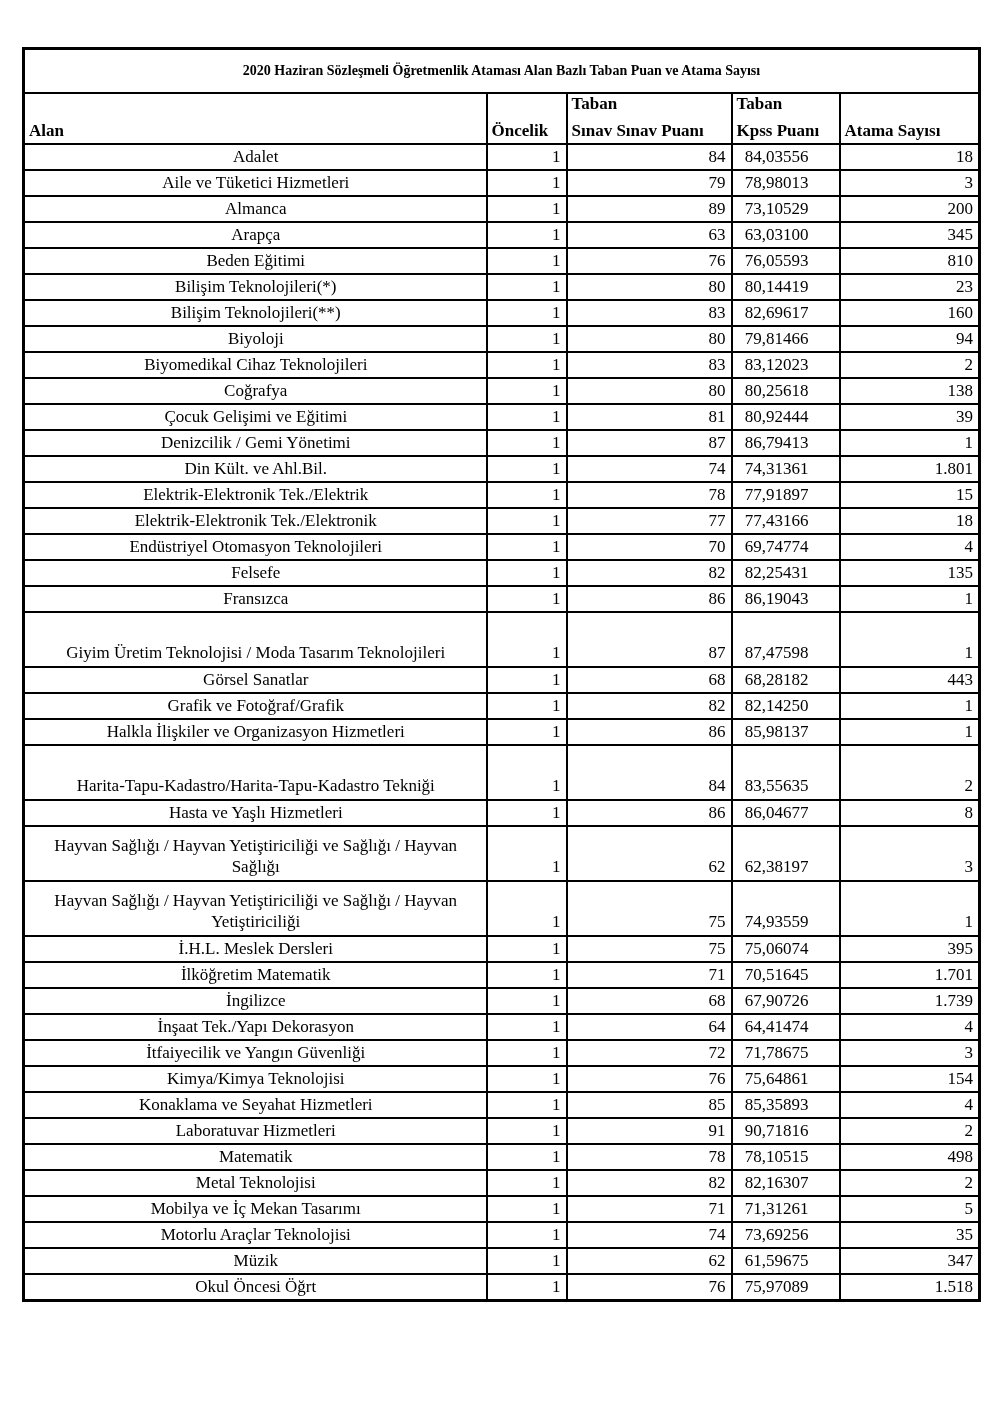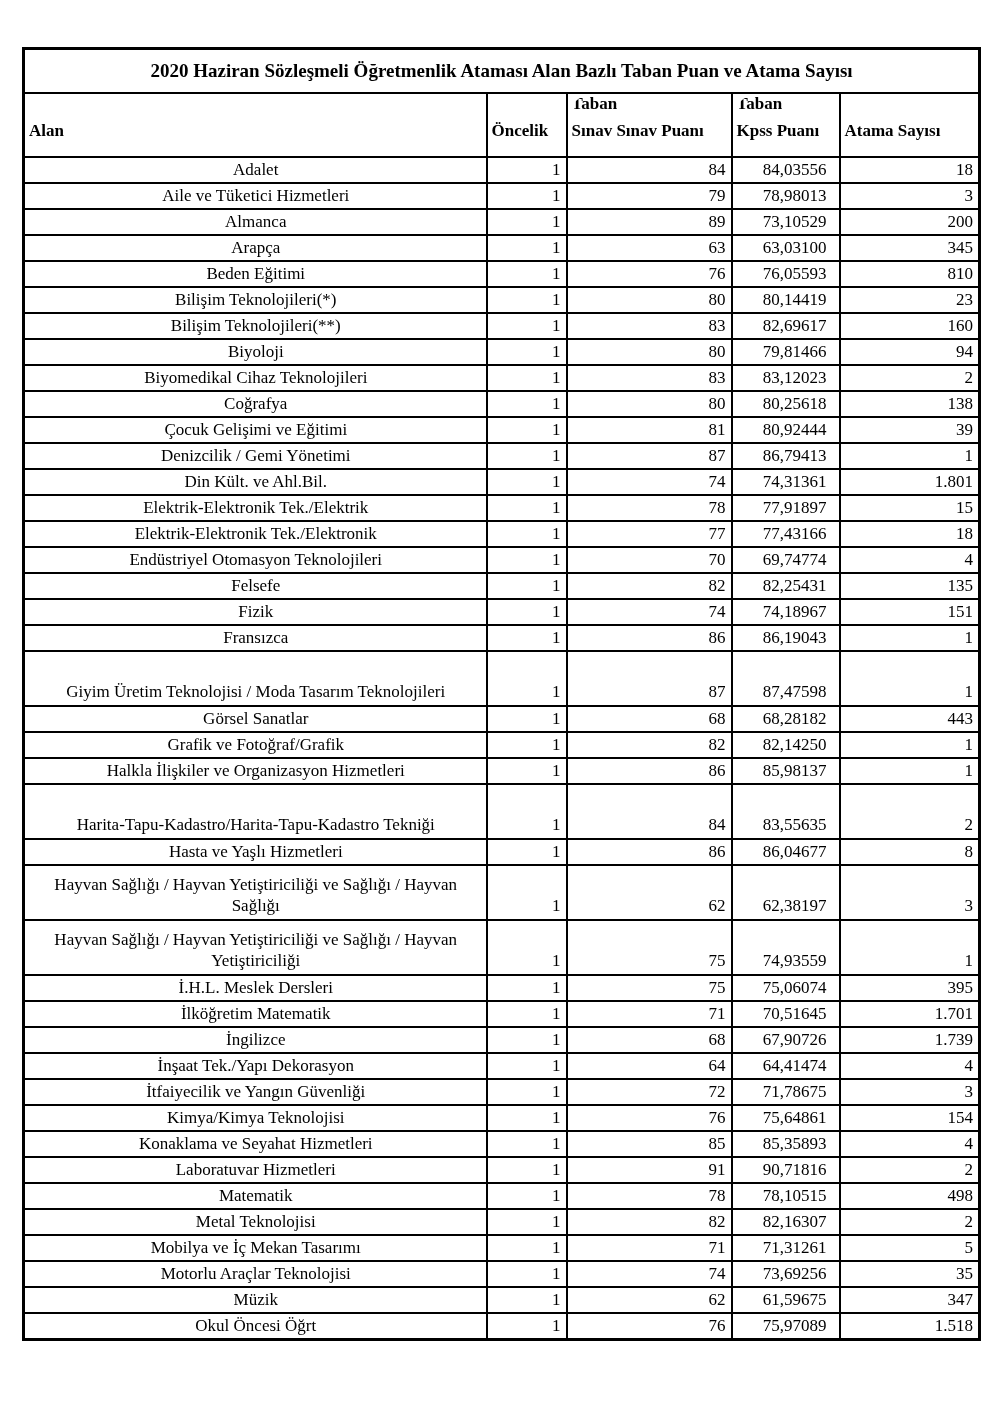--- a/index.html
+++ b/index.html
@@ -41,46 +41,45 @@
     font-size: 17px;
     line-height: 1.22;
     overflow: hidden;
     white-space: normal;
   }
   .title-cell {
     height: 42px;
     text-align: center;
     vertical-align: middle;
     font-weight: bold;
-    font-size: 19px;
+    font-size: 14px;
   }
   thead th {
     height: 46px;
     font-weight: bold;
     text-align: left;
     vertical-align: bottom;
-    padding-bottom: 15px;
-    border-radius: 24px;
+    padding-bottom: 2px;
   }
   thead th .hline { display: block; }
   thead th.two-line { vertical-align: bottom; }
   thead th.two-line .hline:first-child { margin-bottom: 6px; }
 
   tbody td {
     height: 24px;
     vertical-align: middle;
   }
   tbody tr.tall td {
     height: 50px;
     vertical-align: bottom;
     padding-bottom: 3px;
   }
   td.alan { text-align: center;  padding-left: 5px; }
   td.num  { text-align: right; padding-right: 5px; }
-  td.kpss { text-align: right; padding-right: 12px; }
+  td.kpss { text-align: right; padding-right: 30px; }
 </style>
 </head>
 <body>
 
 <div class="sheet">
   <table class="main">
     <colgroup>
       <col class="c-alan">
       <col class="c-oncelik">
       <col class="c-sozlu">
@@ -225,27 +224,20 @@
           <td class="num">4</td>
         </tr>
         <tr>
           <td class="alan">Felsefe</td>
           <td class="num">1</td>
           <td class="num">82</td>
           <td class="kpss">82,25431</td>
           <td class="num">135</td>
         </tr>
         <tr>
-          <td class="alan">Fizik</td>
-          <td class="num">1</td>
-          <td class="num">74</td>
-          <td class="kpss">74,18967</td>
-          <td class="num">151</td>
-        </tr>
-        <tr>
           <td class="alan">Fransızca</td>
           <td class="num">1</td>
           <td class="num">86</td>
           <td class="kpss">86,19043</td>
           <td class="num">1</td>
         </tr>
         <tr class="tall">
           <td class="alan">Giyim Üretim Teknolojisi / Moda Tasarım Teknolojileri</td>
           <td class="num">1</td>
           <td class="num">87</td>

